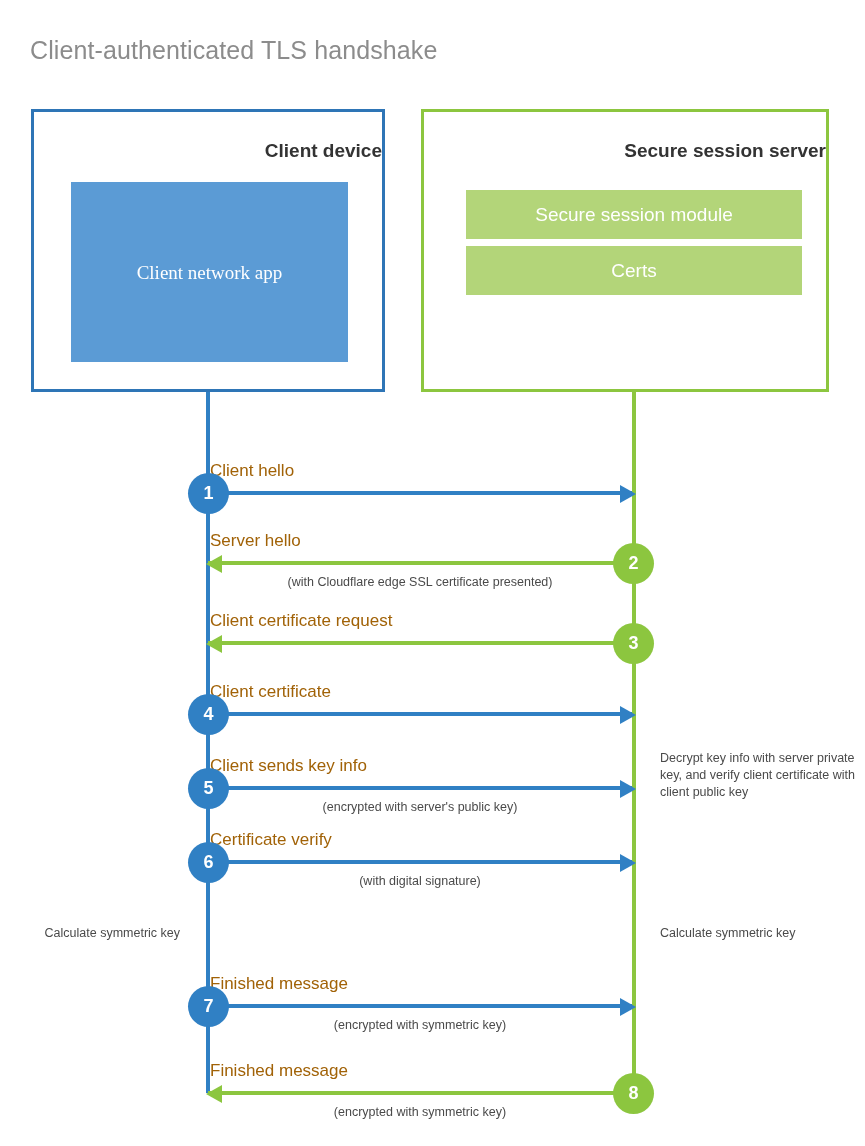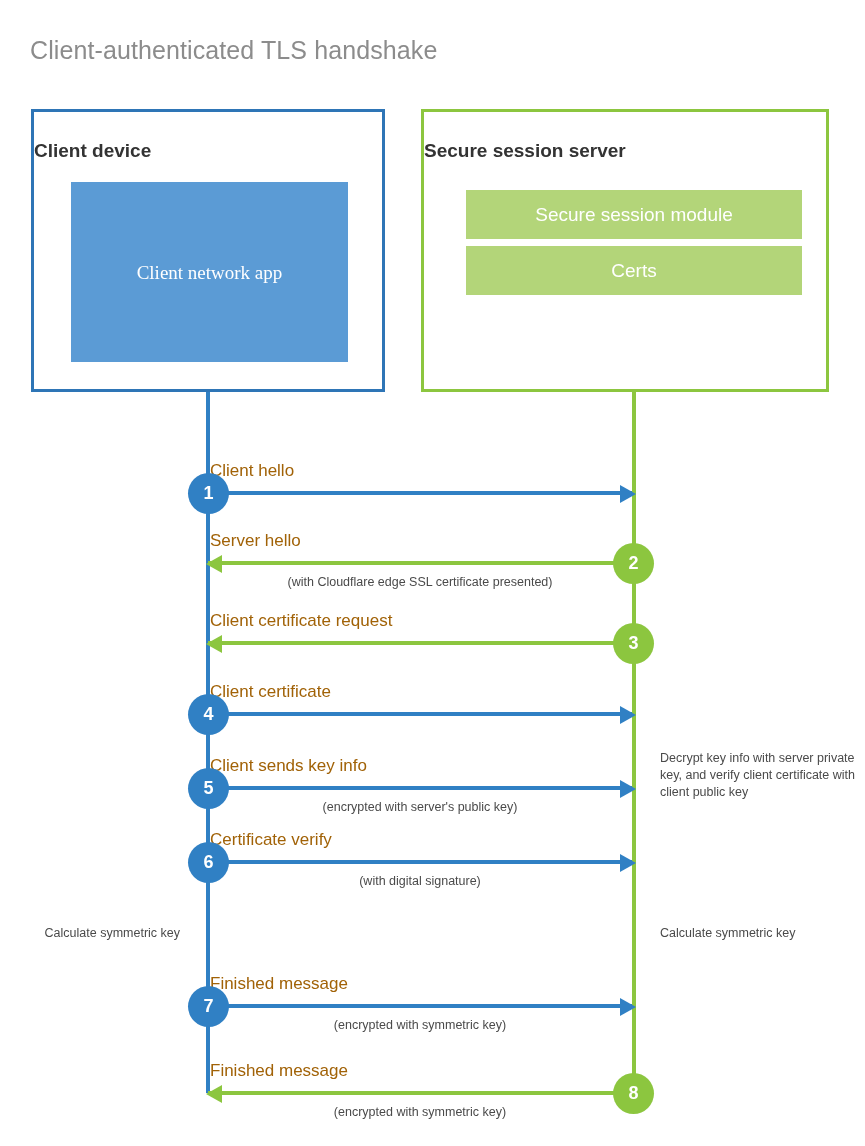--- a/index.html
+++ b/index.html
@@ -51,21 +51,21 @@
     top: 109px;
     width: 408px;
     height: 283px;
     border: 3px solid #8cc63f;
   }
   .panel-title {
     position: absolute;
     left: 0;
     right: 0;
     top: 28px;
-    text-align: left;
+    text-align: right;
     font-size: 19px;
     font-weight: bold;
     color: #333333;
   }
 
   .client-app-box {
     position: absolute;
     left: 37px;
     top: 70px;
     width: 277px;

